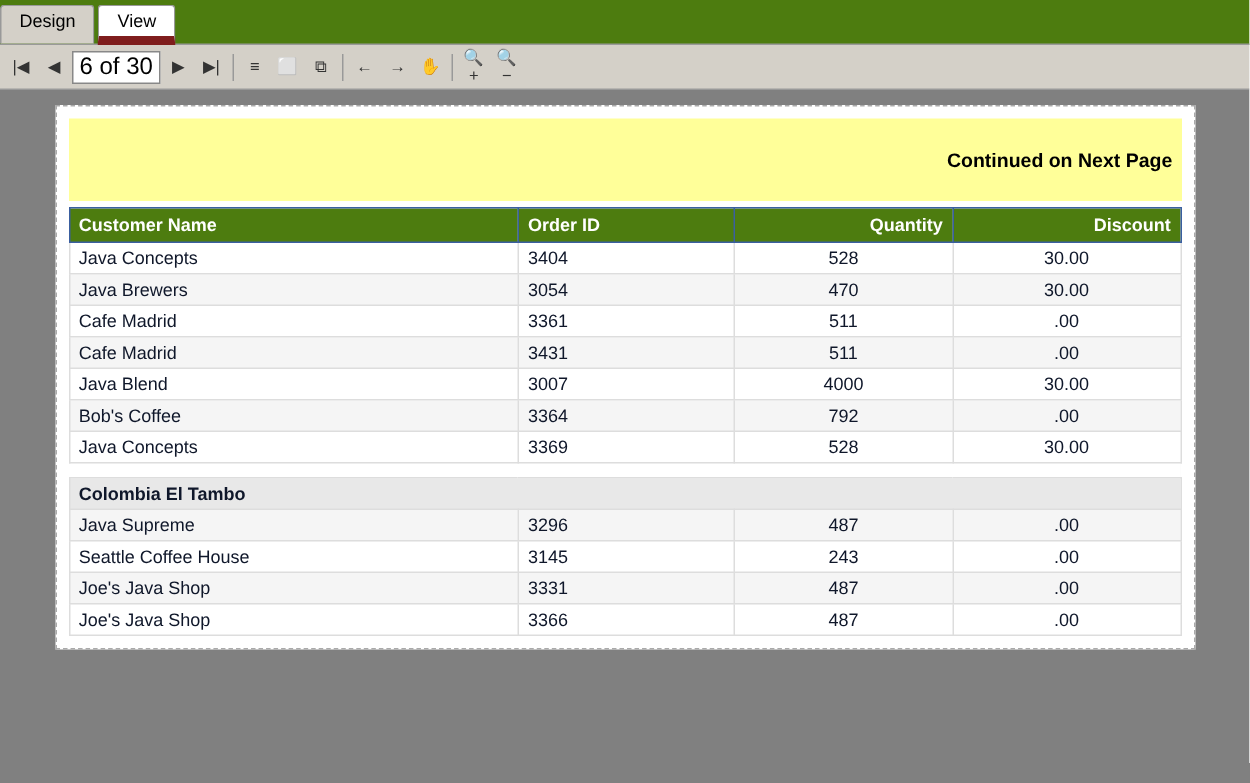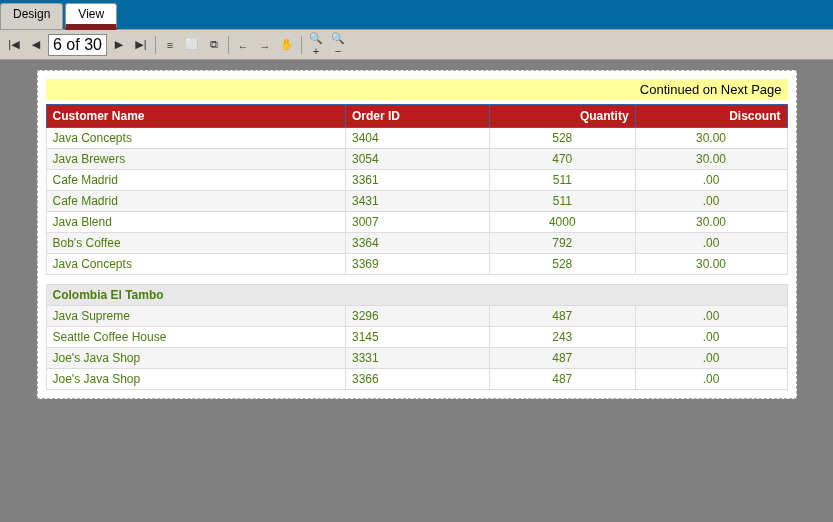--- a/index.html
+++ b/index.html
@@ -1,19 +1,19 @@
 <!DOCTYPE html>
 <html><head>
   <meta charset="utf-8">
   <style>
     * { box-sizing: border-box; margin: 0; padding: 0; }
     body { font-family: Arial, sans-serif; font-size: 12px; background: #f0f0f0; width: 833px; height: 522px; overflow: hidden; }
 
     
-    .tabs { display: flex; background: #0369a1; border-bottom: 1px solid #999; padding-top: 3px; }
+    .tabs { display: flex; background: #4d7c0f; border-bottom: 1px solid #999; padding-top: 3px; }
     .tab {
       padding: 3px 12px;
       border: 1px solid #999;
       border-bottom: none;
       background: #d4d0c8;
       cursor: pointer;
       font-size: 12px;
       margin-right: 2px;
       border-radius: 3px 3px 0 0;
     }
@@ -57,50 +57,50 @@
       overflow-y: auto;
       display: flex;
       flex-direction: column;
       align-items: center;
     }
 
     
     .continued-banner {
       text-align: right;
       font-size: 13px;
-      font-weight: normal;
+      font-weight: bold;
       background: #ffff99;
-      padding: 3px 6px;
+      padding: 20px 6px;
       margin-bottom: 4px;
     }
 
     
     .report-table {
       width: 100%;
       border-collapse: collapse;
       font-size: 12px;
     }
     .report-table thead tr {
-      background: #b91c1c;
+      background: #4d7c0f;
       color: #fff;
     }
     .report-table thead th {
       padding: 4px 6px;
       text-align: left;
       font-weight: bold;
       border: 1px solid #3a5fa0;
     }
     .report-table thead th.right { text-align: right; }
 
     .report-table tbody tr { background: #fff; }
     .report-table tbody tr:nth-child(even) { background: #f5f5f5; }
     .report-table tbody td {
       padding: 3px 6px;
       border: 1px solid #ddd;
-      color: #4d7c0f;
+      color: #0f172a;
     }
     .report-table tbody td.num { text-align: center; }
 
     
     .group-header td {
       background: #e8e8e8 !important;
       font-weight: bold;
       padding: 4px 6px;
       border-top: 2px solid #ccc;
     }

